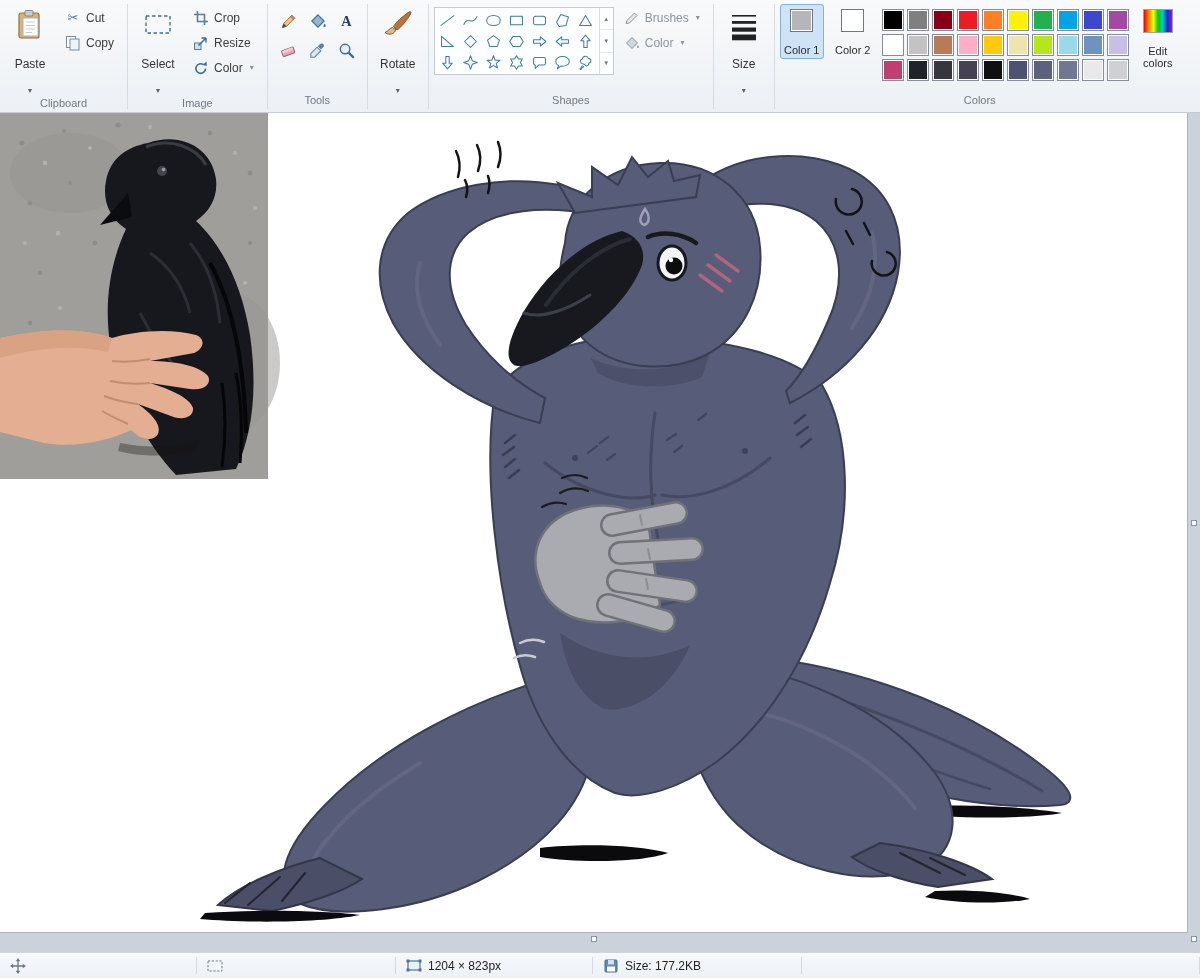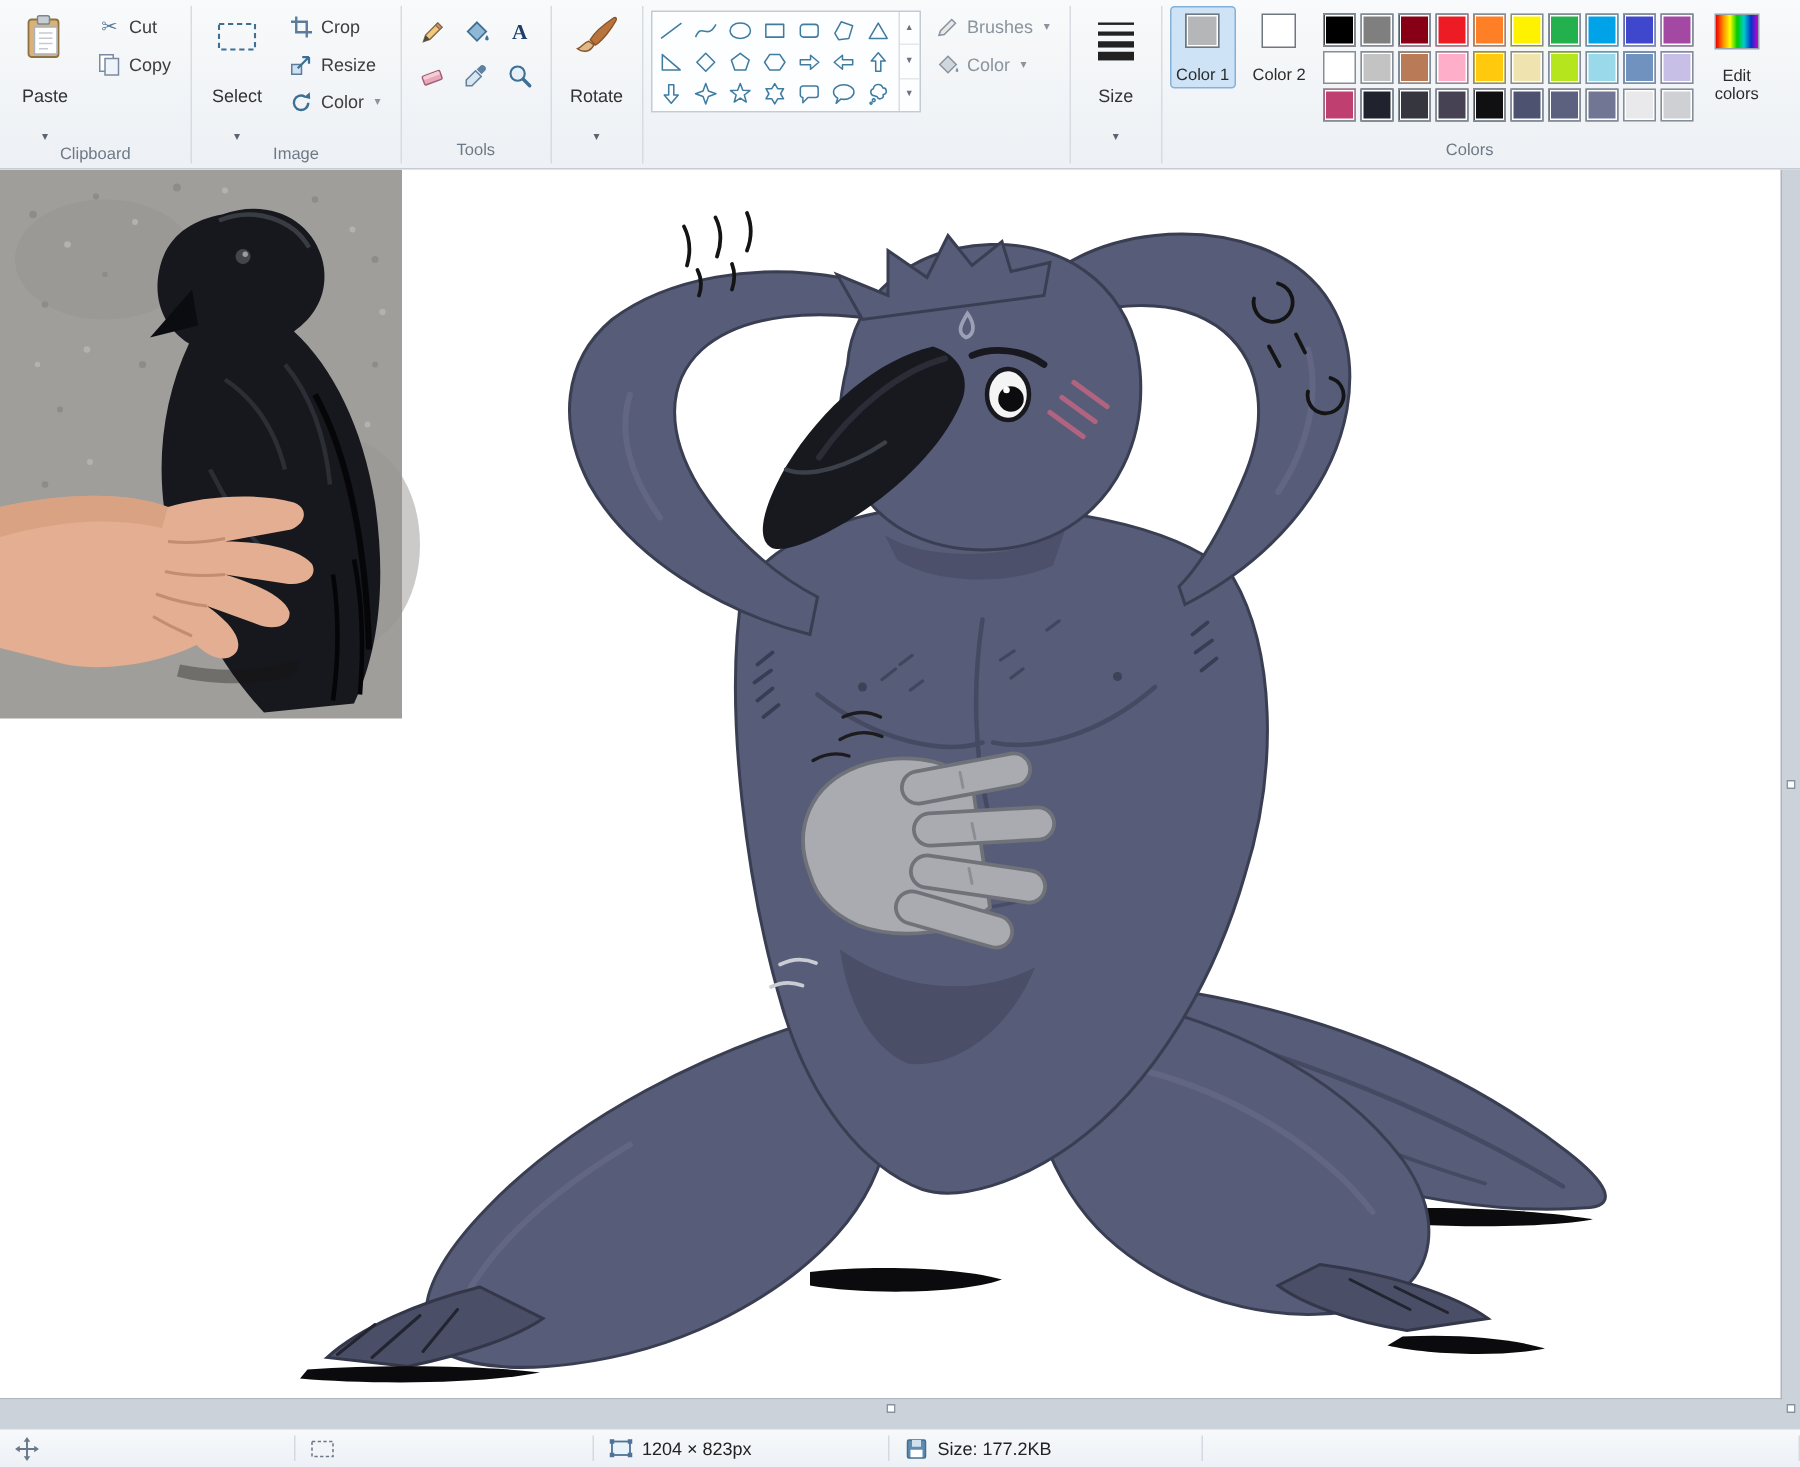--- a/index.html
+++ b/index.html
@@ -352,20 +352,21 @@
               <svg viewBox="0 0 16 16">
                   <path d="M8 2.5 L13.5 8 L8 13.5 L2.5 8 Z" fill="#cfd6dc" stroke="#8a93a0"></path>
                   <path d="M14 10 c-1.2 1.7 -1.2 3 0 3 c1.2 0 1.2 -1.3 0 -3 Z" fill="#8a93a0"></path>
                 </svg>
             </span>
             <span class="muted">Color</span>
             <span class="dd2">▾</span>
           </div>
         </div>
       </div>
+      <div class="rlabel">Shapes</div>
     </div>
     <div class="vsep"></div>
 
     <div class="rgroup">
       <div class="ritems">
         <div class="big-btn">
           <span class="bicon">
             <svg viewBox="0 0 32 32">
                 <rect x="4" y="6" width="24" height="1.6" fill="#222"></rect>
                 <rect x="4" y="12" width="24" height="2.8" fill="#222"></rect>

